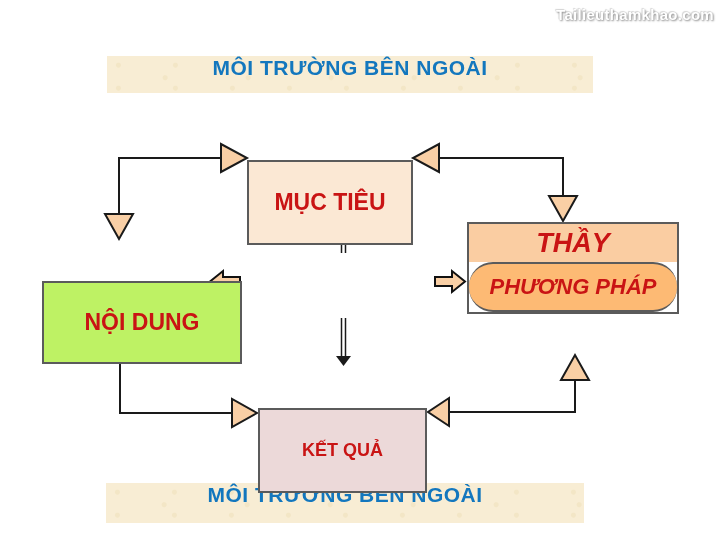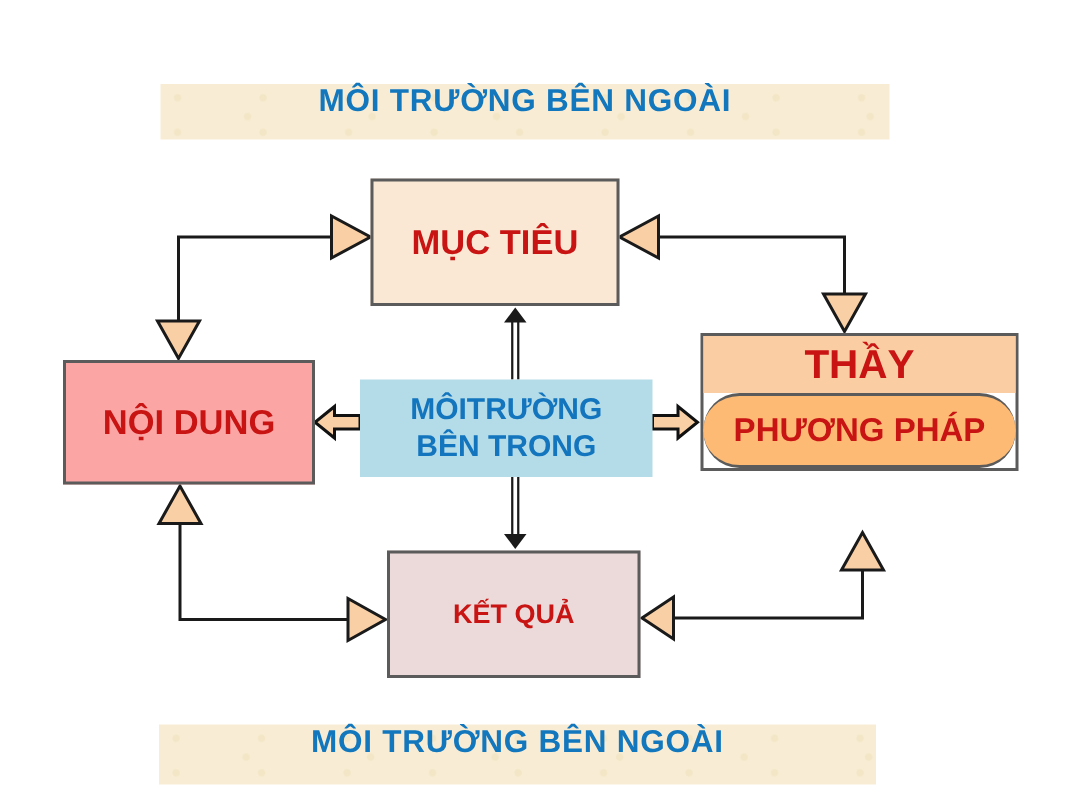--- a/index.html
+++ b/index.html
@@ -17,48 +17,50 @@
     color:#1377be;font-weight:bold;font-size:21px;letter-spacing:0.5px;
     background-image:radial-gradient(circle at 20% 40%, #f3e6c6 0 2px, transparent 3px),
                      radial-gradient(circle at 70% 70%, #f3e6c6 0 2px, transparent 3px);
     background-size:57px 23px, 83px 31px;
   }
   .banner-top{left:107px;top:56px;width:486px;height:37px;}
   .banner-bottom{left:106px;top:483px;width:478px;height:40px;}
   .node{
     position:absolute;display:flex;align-items:center;justify-content:center;
     border:2px solid #5b5b5b;box-sizing:border-box;color:#c91414;font-weight:bold;
-    z-index:2;text-align:center;
+    z-index:2;text-align:center;margin-top:41px;
   }
   .node-muctieu{left:247px;top:119px;width:166px;height:85px;background:#fbe8d4;font-size:23px;}
-  .node-noidung{left:42px;top:240px;width:168px;height:83px;background:#fca5a5;font-size:23px;}
+  .node-noidung{left:42px;top:240px;width:200px;height:83px;background:#bef264;font-size:23px;}
   .node-ketqua{left:258px;top:367px;width:169px;height:85px;background:#ecd9d9;font-size:18px;}
   .node-center{
     position:absolute;left:240px;top:253px;width:195px;height:65px;background:#b4dbe8;
     display:flex;flex-direction:column;align-items:center;justify-content:center;
     color:#1375bd;font-weight:bold;font-size:20px;line-height:1.25;z-index:2;text-align:center;
   }
   .stack{
     position:absolute;left:467px;top:222px;width:212px;border:2px solid #5b5b5b;
     box-sizing:border-box;z-index:2;
   }
   .stack .row{
     display:flex;align-items:center;justify-content:center;color:#c91414;font-weight:bold;
     box-sizing:border-box;
+    font-style:italic;
   }
   .row-thay{height:38px;background:#facda2;font-size:27px;}
   .row-phuongphap{height:50px;background:#fdba74;font-size:22px;border-top:2px solid #5b5b5b;border-bottom:2px solid #5b5b5b;border-radius:24px;}
   .row-tro{height:40px;background:#facda2;font-size:27px;}
   .connectors{position:absolute;left:0;top:0;width:720px;height:540px;z-index:1;}
 </style>
 </head>
 <body>
 
 <div class="stage">
 
+  <div class="watermark">Tailieuthamkhao.com</div>
 
   <div class="banner banner-top">
     <span>MÔI TRƯỜNG BÊN NGOÀI</span>
   </div>
 
   <svg class="connectors" viewBox="0 0 720 540" xmlns="http://www.w3.org/2000/svg">
 
     <polyline points="222,158 119,158 119,216" fill="none" stroke="#1a1a1a" stroke-width="2"></polyline>
     <polygon points="221,144 221,172 247,158" fill="#f9cfa5" stroke="#1a1a1a" stroke-width="2"></polygon>
     <polygon points="105,214 133,214 119,239" fill="#f9cfa5" stroke="#1a1a1a" stroke-width="2"></polygon>
@@ -89,24 +91,20 @@
   </svg>
 
   <div class="node node-muctieu">
     <span>MỤC TIÊU</span>
   </div>
 
   <div class="node node-noidung">
     <span>NỘI DUNG</span>
   </div>
 
-  <div class="node-center">
-    <span>MÔITRƯỜNG</span>
-    <span>BÊN TRONG</span>
-  </div>
 
   <div class="stack">
     <div class="row row-thay">
       <span>THẦY</span>
     </div>
     <div class="row row-phuongphap">
       <span>PHƯƠNG PHÁP</span>
     </div>
   </div>
 

